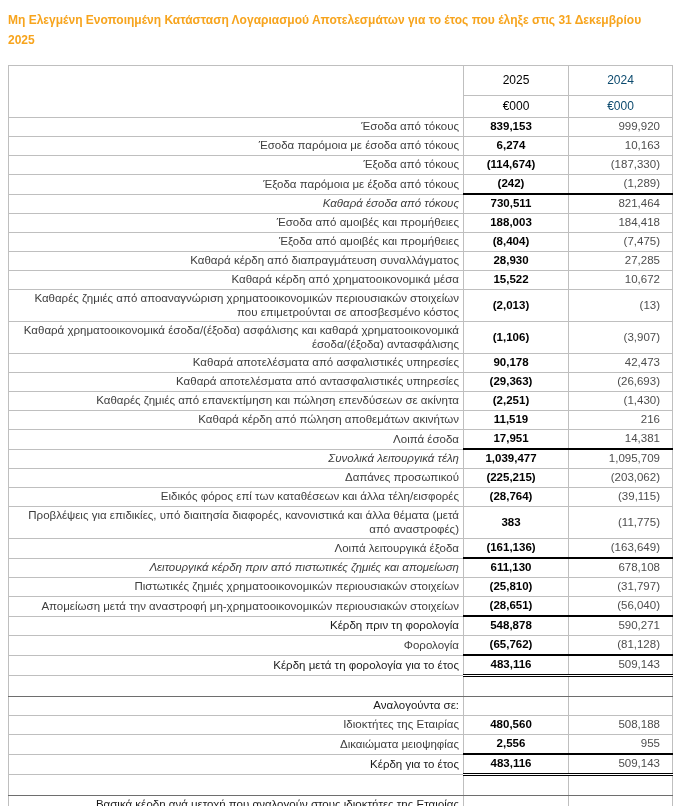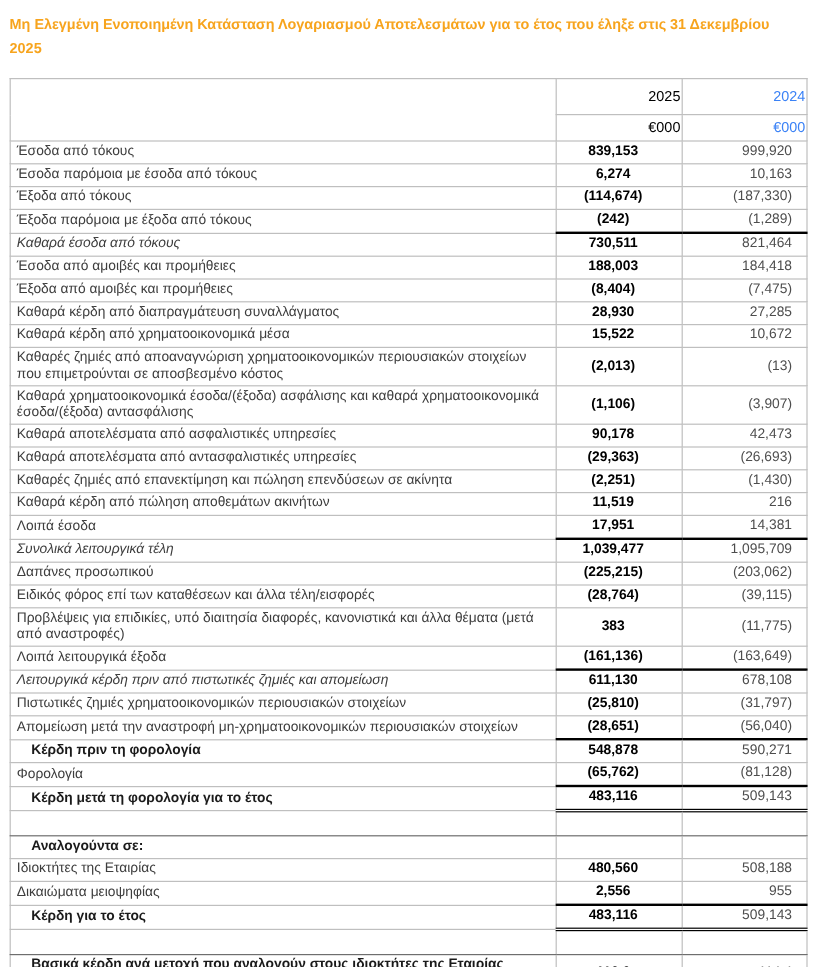--- a/index.html
+++ b/index.html
@@ -17,31 +17,31 @@
     border-collapse:collapse; table-layout:fixed;
     width:664px; margin-left:8px;
   }
   .stmt th, .stmt td {
     border:1px solid #bfbfbf;
     font-size:11.5px; line-height:13.5px;
     vertical-align:middle;
     height:14px;
     overflow:hidden;
   }
-  .stmt thead th { font-weight:normal; text-align:right; }
+  .stmt thead th { font-weight:normal; text-align:center; }
   th.yh { height:27px; font-size:12px; }
   th.uh { height:19px; font-size:12px; }
   .c25 { font-weight:bold; color:#000000; }
-  .c24 { font-weight:normal; color:#3b82f6; }
-  td.lbl { padding:2px 4px 2px 5px; color:#3d3d3d; text-align:left; }
+  .c24 { font-weight:normal; color:#0c4a6e; }
+  td.lbl { padding:2px 4px 2px 5px; color:#3d3d3d; text-align:right; }
   td.num { text-align:right; padding:2px 12px 2px 2px; }
   td.num25 { font-weight:bold; color:#000000;text-align:center; }
   td.num24 { color:#4d4d4d; }
   tr.it td.lbl { font-style:italic; }
-  tr.b  td.lbl { font-weight:bold; color:#1a1a1a;padding-left:17px; }
+  tr.b  td.lbl { font-weight:normal; color:#1a1a1a;padding-left:17px; }
   tr.ml td.lbl { white-space:pre-line; }
   
   tr.tb td.num { border-top:2px solid #000000; }
   
   tr.bd td.num { border-bottom:3px double #000000; }
   
   tr.bdk td { border-bottom:1px solid #6e6e6e; }
   tr.spacer td { height:15px; }
 </style>
 </head>

